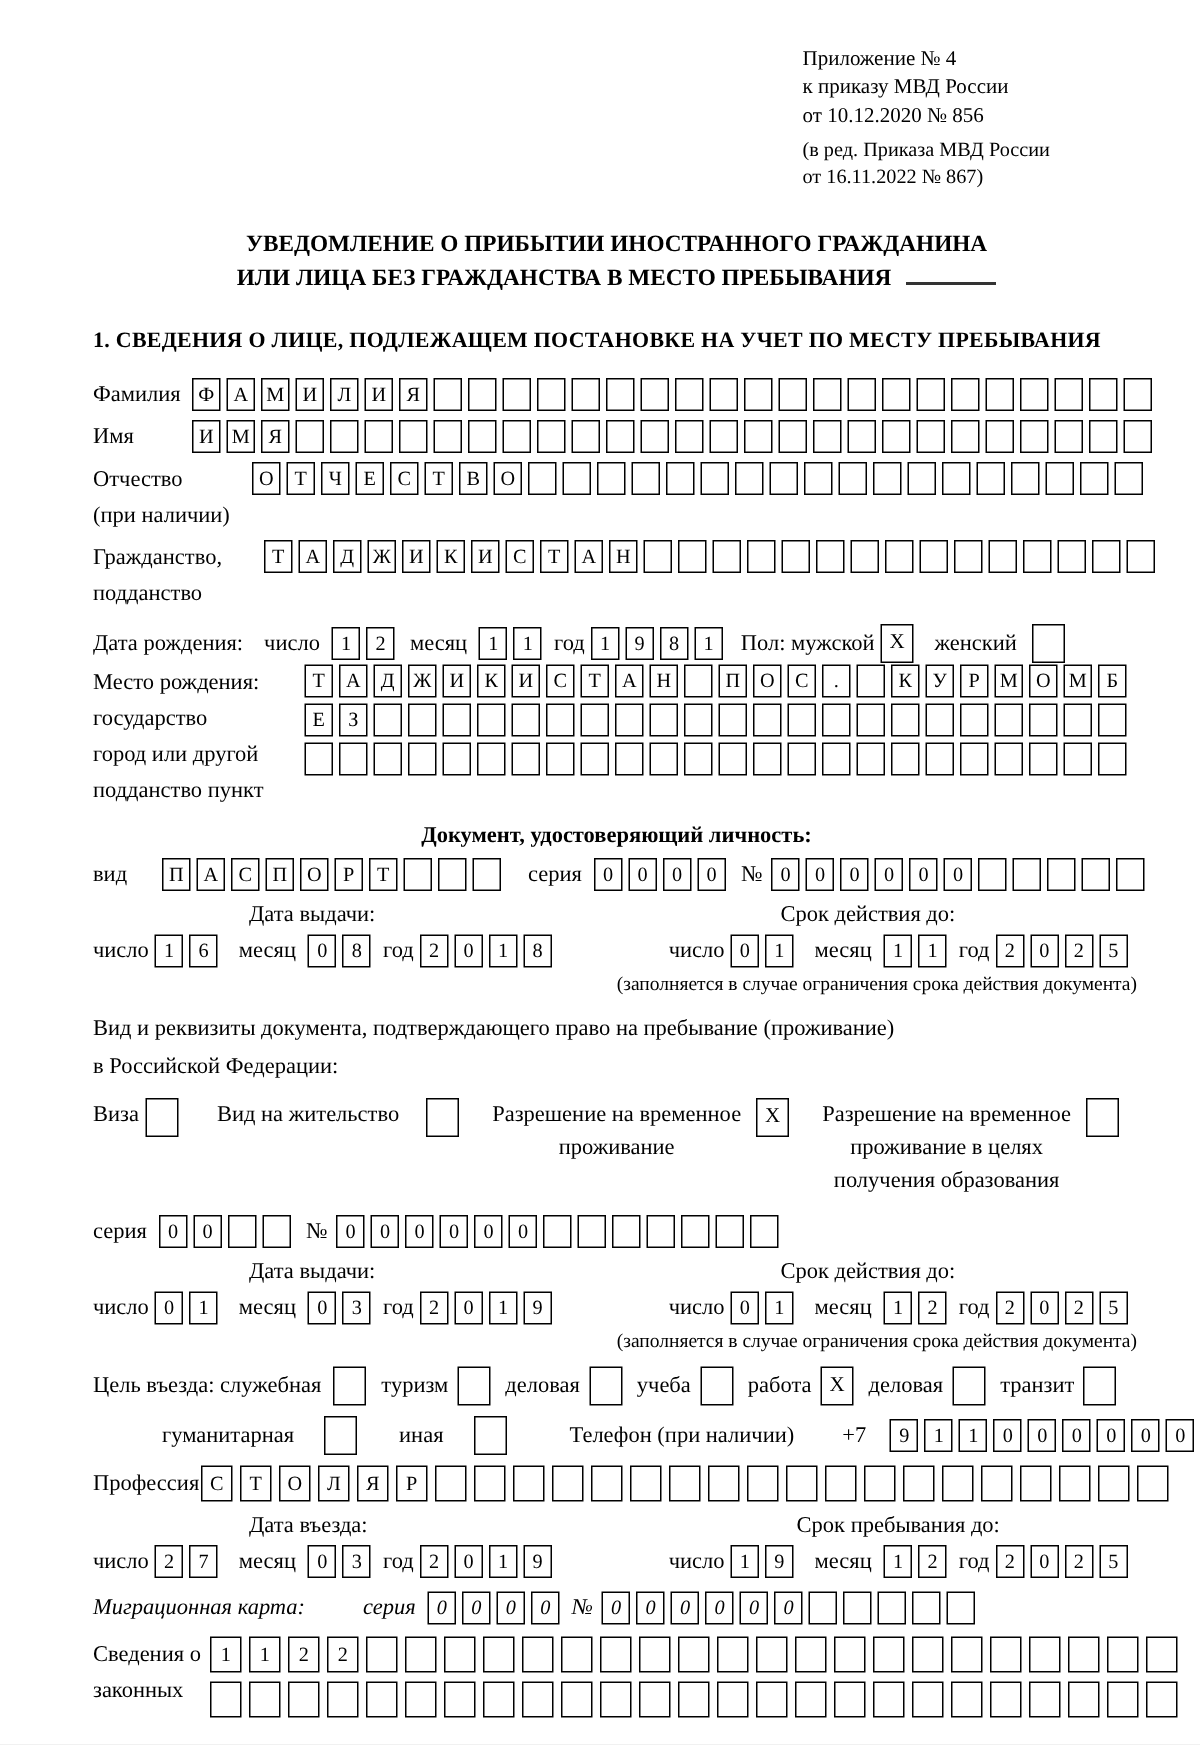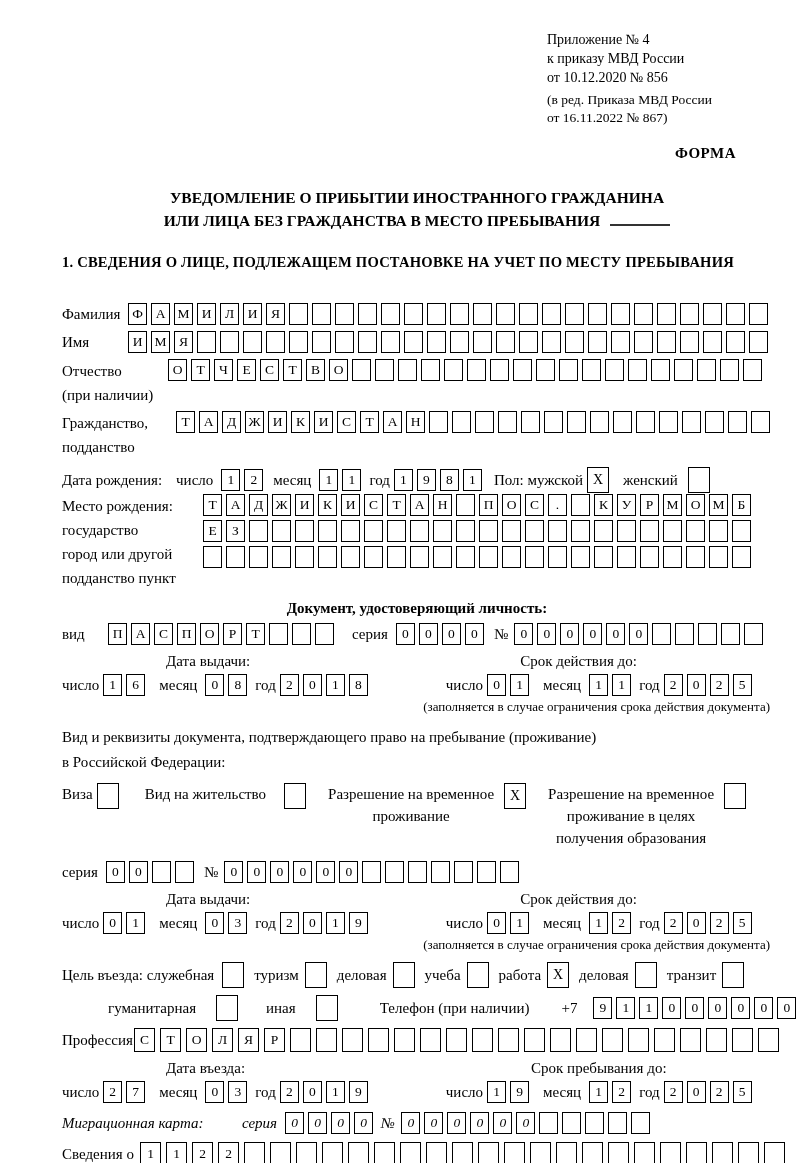--- a/index.html
+++ b/index.html
@@ -1,18 +1,18 @@
 <!DOCTYPE html>
 <html><head>
 <meta charset="utf-8">
 <style>
   html,body{margin:0;padding:0;background:#e8e8e8;}
   .page{
     width:800px;height:1163px;margin:0 auto;background:#ffffff;color:#000;
-    box-sizing:border-box;padding:30px 28px 0 62px;overflow:hidden;
+    box-sizing:border-box;padding:30px 40px 0 62px;overflow:hidden;
     font-family:"Liberation Serif","DejaVu Serif",serif;font-size:15px;
   }
   
   .appendix{margin-left:auto;width:225px;font-size:14px;line-height:19px;}
   .amendment{margin-left:auto;width:225px;font-size:13.5px;line-height:18px;margin-top:4px;}
   .form-word{text-align:right;font-weight:bold;font-size:15px;margin:18px 36px 0 0;letter-spacing:.5px;}
   .title{width:100%;text-align:center;font-weight:bold;font-size:15.5px;line-height:23px;margin-top:24px;}
   .blank-line{display:inline-block;width:60px;border-bottom:2px solid #333;height:14px;margin-left:10px;}
   .section{font-weight:bold;font-size:14.6px;margin-top:22px;letter-spacing:.2px;}
   
@@ -57,30 +57,29 @@
 
   <div class="appendix">
     <div>Приложение № 4</div>
     <div>к приказу МВД России</div>
     <div>от 10.12.2020 № 856</div>
   </div>
   <div class="amendment">
     <div>(в ред. Приказа МВД России</div>
     <div>от 16.11.2022 № 867)</div>
   </div>
-  <div class="form-word">ФОРМА</div>
 
   <div class="title">
     <div>УВЕДОМЛЕНИЕ О ПРИБЫТИИ ИНОСТРАННОГО ГРАЖДАНИНА</div>
     <div><span>ИЛИ ЛИЦА БЕЗ ГРАЖДАНСТВА В МЕСТО ПРЕБЫВАНИЯ</span><span class="blank-line"></span></div>
   </div>
 
   <div class="section">1. СВЕДЕНИЯ О ЛИЦЕ, ПОДЛЕЖАЩЕМ ПОСТАНОВКЕ НА УЧЕТ ПО МЕСТУ ПРЕБЫВАНИЯ</div>
 
-  <div class="row" style="margin-top:32px;">
+  <div class="row" style="margin-top:16px;">
     <span class="lbl w-lab1">Фамилия</span>
     <span class="cells">
         <span class="cell">Ф</span>
         <span class="cell">А</span>
         <span class="cell">М</span>
         <span class="cell">И</span>
         <span class="cell">Л</span>
         <span class="cell">И</span>
         <span class="cell">Я</span>
         <span class="cell"></span>

